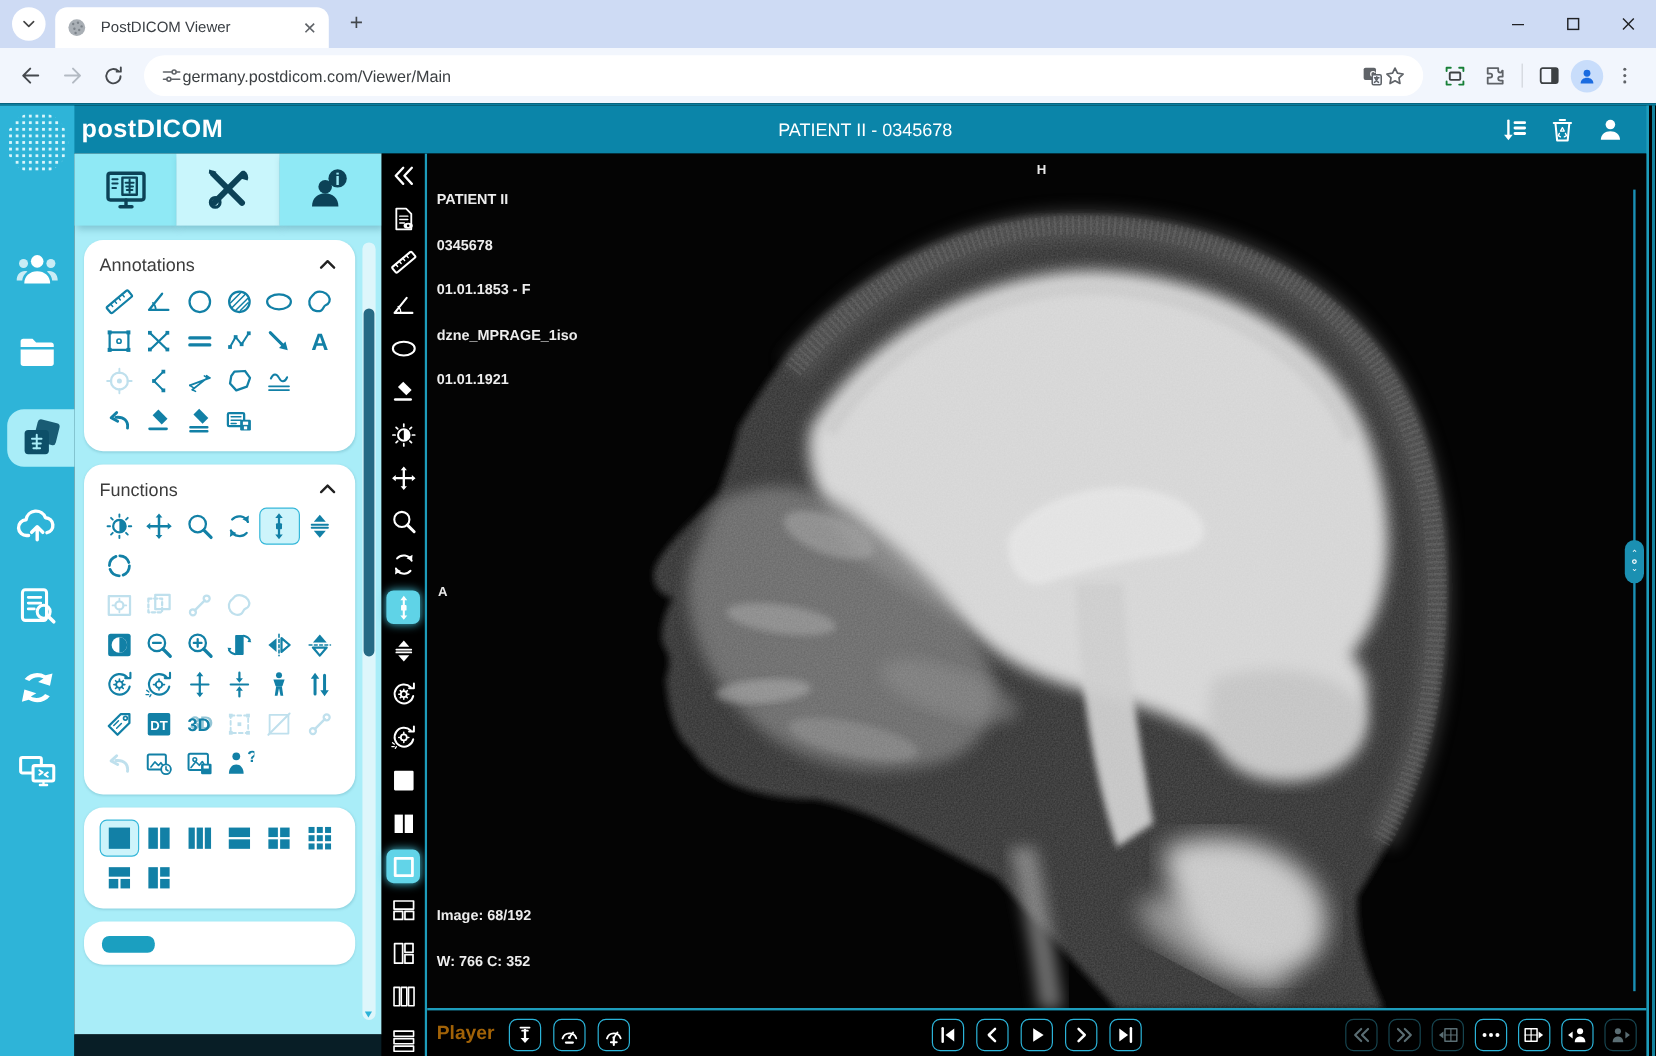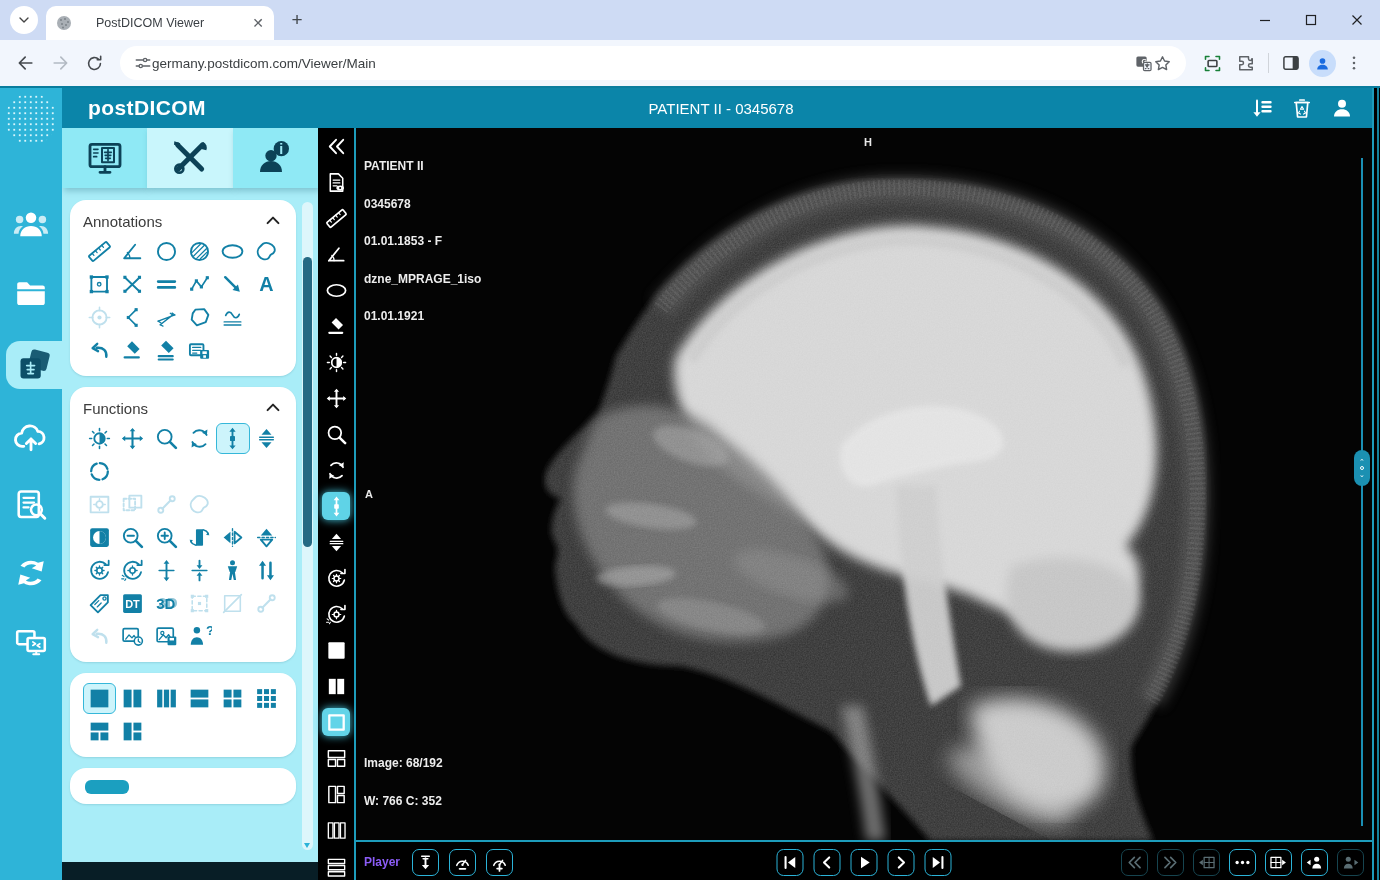--- a/index.html
+++ b/index.html
@@ -1,37 +1,37 @@
 <!DOCTYPE html>
 <html><head>
 <meta charset="utf-8">
 <style>
   html,body{margin:0;padding:0;width:1380px;height:880px;overflow:hidden;background:#000;
     font-family:"Liberation Sans",sans-serif;-webkit-font-smoothing:antialiased}
   *{box-sizing:border-box}
   
   .ctabs{position:absolute;left:0;top:0;width:1380px;height:40px;background:#cedbf4;display:flex;align-items:center;padding-left:10px}
   .tsearch{width:28px;height:28px;border-radius:50%;background:#fff;display:flex;align-items:center;justify-content:center;color:#444}
-  .btab{margin-left:8px;width:228px;height:34px;align-self:flex-end;background:#fff;border-radius:10px 10px 0 0;display:flex;align-items:center;gap:24px;padding:0 10px}
+  .btab{margin-left:8px;width:228px;height:34px;align-self:flex-end;background:#fff;border-radius:10px 10px 0 0;display:flex;align-items:center;gap:12px;padding:0 10px}
   .btab .ttl{flex:1;font-size:12.5px;color:#3a3f44;white-space:nowrap;overflow:hidden}
   .newtab{width:26px;height:26px;margin-left:10px;display:flex;align-items:center;justify-content:center;color:#43484d;font-size:19px}
   .winc{position:absolute;right:0;top:0;height:40px;display:flex}
   .winc div{width:46px;height:40px;display:flex;align-items:center;justify-content:center;color:#202124}
   .cbar{position:absolute;left:0;top:40px;width:1380px;height:46px;background:#f2f6fd;display:flex;align-items:center;padding:0 10px;gap:2px}
   .cbtn{width:32px;height:32px;display:flex;align-items:center;justify-content:center;border-radius:50%;color:#45494e}
   .cbtn.dim{color:#b3bac3}
   .urlpill{flex:1;height:34px;background:#fff;border-radius:17px;display:flex;align-items:center;padding:0 14px;margin:0 8px;}
   .urltxt{flex:1;font-size:13.5px;color:#3c4043}
   .pill-ic{width:20px;height:20px;color:#5f6368}
   .sep{width:1px;height:20px;background:#d0d4da;margin:0 4px}
   .avatar{width:27px;height:27px;border-radius:50%;background:#c8ddfb;display:flex;align-items:center;justify-content:center;color:#1a6be0}
   
   .app{position:absolute;left:0;top:86px;width:1380px;height:794px;background:#000;border-top:2px solid #0a7d9e}
   .hdr{position:absolute;left:0;top:0;right:0;height:40px;background:#0b85a9;display:flex;align-items:center}
-  .logo{margin-left:88px;color:#fff;font-size:21px;font-weight:700;letter-spacing:.4px}
+  .logo{margin-left:68px;color:#fff;font-size:21px;font-weight:700;letter-spacing:.4px}
   .htitle{position:absolute;left:62px;right:0;text-align:center;color:#fff;font-weight:400;font-size:15px}
   .hics{position:absolute;right:26px;top:0;height:40px;display:flex;gap:16px;align-items:center}
   .hic{width:24px;height:24px;color:#fff}
   
   .rail{position:absolute;left:0;top:0;width:62px;height:100%;background:#2eb4d8}
   .rlogo{margin:5px auto 0;width:52px;height:52px;border-radius:50%;
     background-image:radial-gradient(circle,#d9f6fc 1.1px,rgba(255,255,255,0) 1.4px);background-size:5.5px 5.5px;background-position:1px 1px}
   .ritems{margin-top:60px;display:flex;flex-direction:column;align-items:stretch;gap:28px}
   .rit{height:40px;display:flex;align-items:center;justify-content:center;color:#fff}
   .rit .ic{width:36px;height:36px}
@@ -69,21 +69,21 @@
   .ovl{position:absolute;color:#ededed;font-size:12px;font-weight:700;line-height:12.5px;white-space:pre}
   .orient{position:absolute;color:#e8e8e8;font-size:11px;font-weight:700}
   .vslider{position:absolute;right:8px;top:30px;bottom:14px;width:4px}
   .vtrack{position:absolute;left:1px;top:0;bottom:0;width:2px;background:#1a8fb4}
   .vhandle{position:absolute;left:-6px;top:292px;width:16px;height:36px;background:#1b90b2;border-radius:8px;
     display:flex;flex-direction:column;align-items:center;justify-content:center;gap:1px;color:#fff}
   .vhandle span{font-size:7px;line-height:7px}
   .vhandle .dot{width:4px;height:4px;border:1px solid #fff;border-radius:50%}
   
   .player{position:absolute;left:356px;top:752px;width:1016px;height:42px;background:#000;border-top:2px solid #1d9cbb;display:flex;align-items:center}
-  .plabel{margin-left:8px;color:#8b5cf6;font-size:12px;font-weight:700}
+  .plabel{margin-left:8px;color:#a16207;font-size:16px;font-weight:700}
   .pgroup{display:flex;gap:10px;margin-left:12px}
   .pcenter{position:absolute;left:50%;transform:translateX(-50%);display:flex;gap:10px}
   .pright{position:absolute;right:8px;display:flex;gap:9px}
   .pbtn{width:27px;height:27px;border:1.6px solid #2bb3d8;border-radius:7px;background:#000;color:#fff;display:flex;align-items:center;justify-content:center}
   .pbtn .ic{width:19px;height:19px}
   .pbtn.dim{border-color:#16444f;color:#5a6d73}
   .rstrip{position:absolute;right:0;top:0;width:8px;height:100%;background:linear-gradient(90deg,#1d9cbb 0 2px,#000 2px 5px,#15829d 5px 7px,#000 7px)}
   
   .ic{display:block;width:100%;height:100%}
   .ic *{stroke:currentColor;fill:none;stroke-linecap:round;stroke-linejoin:round}

